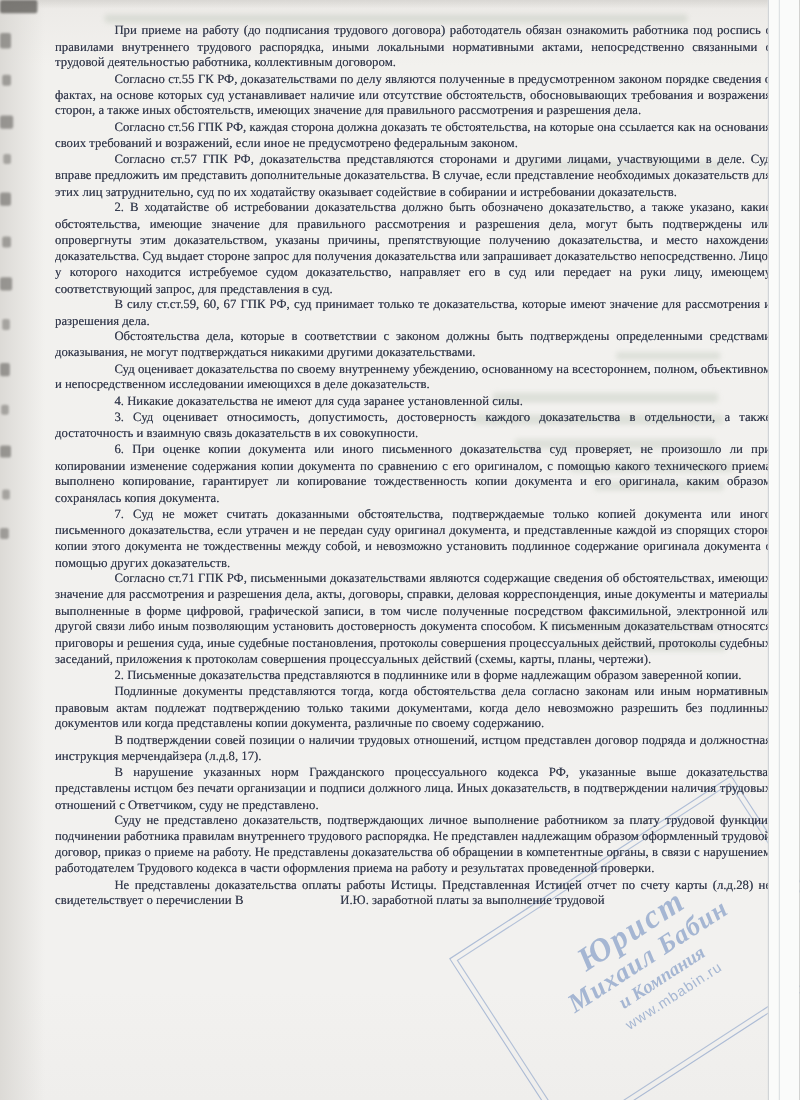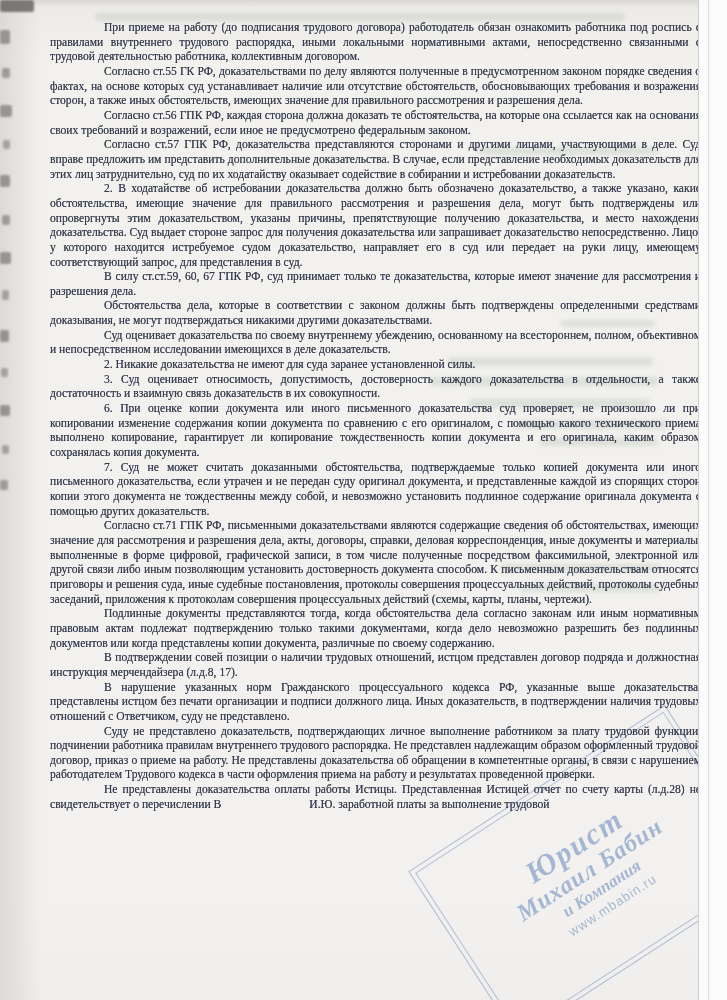--- a/index.html
+++ b/index.html
@@ -120,25 +120,26 @@
 
   <div id="doc-text">
       <p>При приеме на работу (до подписания трудового договора) работодатель обязан ознакомить работника под роспись с правилами внутреннего трудового распорядка, иными локальными нормативными актами, непосредственно связанными с трудовой деятельностью работника, коллективным договором.</p>
       <p>Согласно ст.55 ГК РФ, доказательствами по делу являются полученные в предусмотренном законом порядке сведения о фактах, на основе которых суд устанавливает наличие или отсутствие обстоятельств, обосновывающих требования и возражения сторон, а также иных обстоятельств, имеющих значение для правильного рассмотрения и разрешения дела.</p>
       <p>Согласно ст.56 ГПК РФ, каждая сторона должна доказать те обстоятельства, на которые она ссылается как на основания своих требований и возражений, если иное не предусмотрено федеральным законом.</p>
       <p>Согласно ст.57 ГПК РФ, доказательства представляются сторонами и другими лицами, участвующими в деле. Суд вправе предложить им представить дополнительные доказательства. В случае, если представление необходимых доказательств для этих лиц затруднительно, суд по их ходатайству оказывает содействие в собирании и истребовании доказательств.</p>
       <p>2. В ходатайстве об истребовании доказательства должно быть обозначено доказательство, а также указано, какие обстоятельства, имеющие значение для правильного рассмотрения и разрешения дела, могут быть подтверждены или опровергнуты этим доказательством, указаны причины, препятствующие получению доказательства, и место нахождения доказательства. Суд выдает стороне запрос для получения доказательства или запрашивает доказательство непосредственно. Лицо, у которого находится истребуемое судом доказательство, направляет его в суд или передает на руки лицу, имеющему соответствующий запрос, для представления в суд.</p>
       <p>В силу ст.ст.59, 60, 67 ГПК РФ, суд принимает только те доказательства, которые имеют значение для рассмотрения и разрешения дела.</p>
       <p>Обстоятельства дела, которые в соответствии с законом должны быть подтверждены определенными средствами доказывания, не могут подтверждаться никакими другими доказательствами.</p>
       <p>Суд оценивает доказательства по своему внутреннему убеждению, основанному на всестороннем, полном, объективном и непосредственном исследовании имеющихся в деле доказательств.</p>
-      <p>2. Никакие доказательства не имеют для суда заранее установленной силы.</p>
+      <p>4. Никакие доказательства не имеют для суда заранее установленной силы.</p>
       <p>3. Суд оценивает относимость, допустимость, достоверность каждого доказательства в отдельности, а также достаточность и взаимную связь доказательств в их совокупности.</p>
       <p>6. При оценке копии документа или иного письменного доказательства суд проверяет, не произошло ли при копировании изменение содержания копии документа по сравнению с его оригиналом, с помощью какого технического приема выполнено копирование, гарантирует ли копирование тождественность копии документа и его оригинала, каким образом сохранялась копия документа.</p>
       <p>7. Суд не может считать доказанными обстоятельства, подтверждаемые только копией документа или иного письменного доказательства, если утрачен и не передан суду оригинал документа, и представленные каждой из спорящих сторон копии этого документа не тождественны между собой, и невозможно установить подлинное содержание оригинала документа с помощью других доказательств.</p>
       <p>Согласно ст.71 ГПК РФ, письменными доказательствами являются содержащие сведения об обстоятельствах, имеющих значение для рассмотрения и разрешения дела, акты, договоры, справки, деловая корреспонденция, иные документы и материалы, выполненные в форме цифровой, графической записи, в том числе полученные посредством факсимильной, электронной или другой связи либо иным позволяющим установить достоверность документа способом. К письменным доказательствам относятся приговоры и решения суда, иные судебные постановления, протоколы совершения процессуальных действий, протоколы судебных заседаний, приложения к протоколам совершения процессуальных действий (схемы, карты, планы, чертежи).</p>
+      <p>2. Письменные доказательства представляются в подлиннике или в форме надлежащим образом заверенной копии.</p>
       <p>Подлинные документы представляются тогда, когда обстоятельства дела согласно законам или иным нормативным правовым актам подлежат подтверждению только такими документами, когда дело невозможно разрешить без подлинных документов или когда представлены копии документа, различные по своему содержанию.</p>
       <p>В подтверждении совей позиции о наличии трудовых отношений, истцом представлен договор подряда и должностная инструкция мерчендайзера (л.д.8, 17).</p>
       <p>В нарушение указанных норм Гражданского процессуального кодекса РФ, указанные выше доказательства, представлены истцом без печати организации и подписи должного лица. Иных доказательств, в подтверждении наличия трудовых отношений с Ответчиком, суду не представлено.</p>
       <p>Суду не представлено доказательств, подтверждающих личное выполнение работником за плату трудовой функции, подчинении работника правилам внутреннего трудового распорядка. Не представлен надлежащим образом оформленный трудовой договор, приказ о приеме на работу. Не представлены доказательства об обращении в компетентные органы, в связи с нарушением работодателем Трудового кодекса в части оформления приема на работу и результатах проведенной проверки.</p>
       <p>Не представлены доказательства оплаты работы Истицы. Представленная Истицей отчет по счету карты (л.д.28) не свидетельствует о перечислении В<span class="redacted-gap"></span>И.Ю. заработной платы за выполнение трудовой</p>
     </div>
 
   <div id="stamp">
     <div class="frame-outer"></div>
     <div class="frame-inner"></div>

